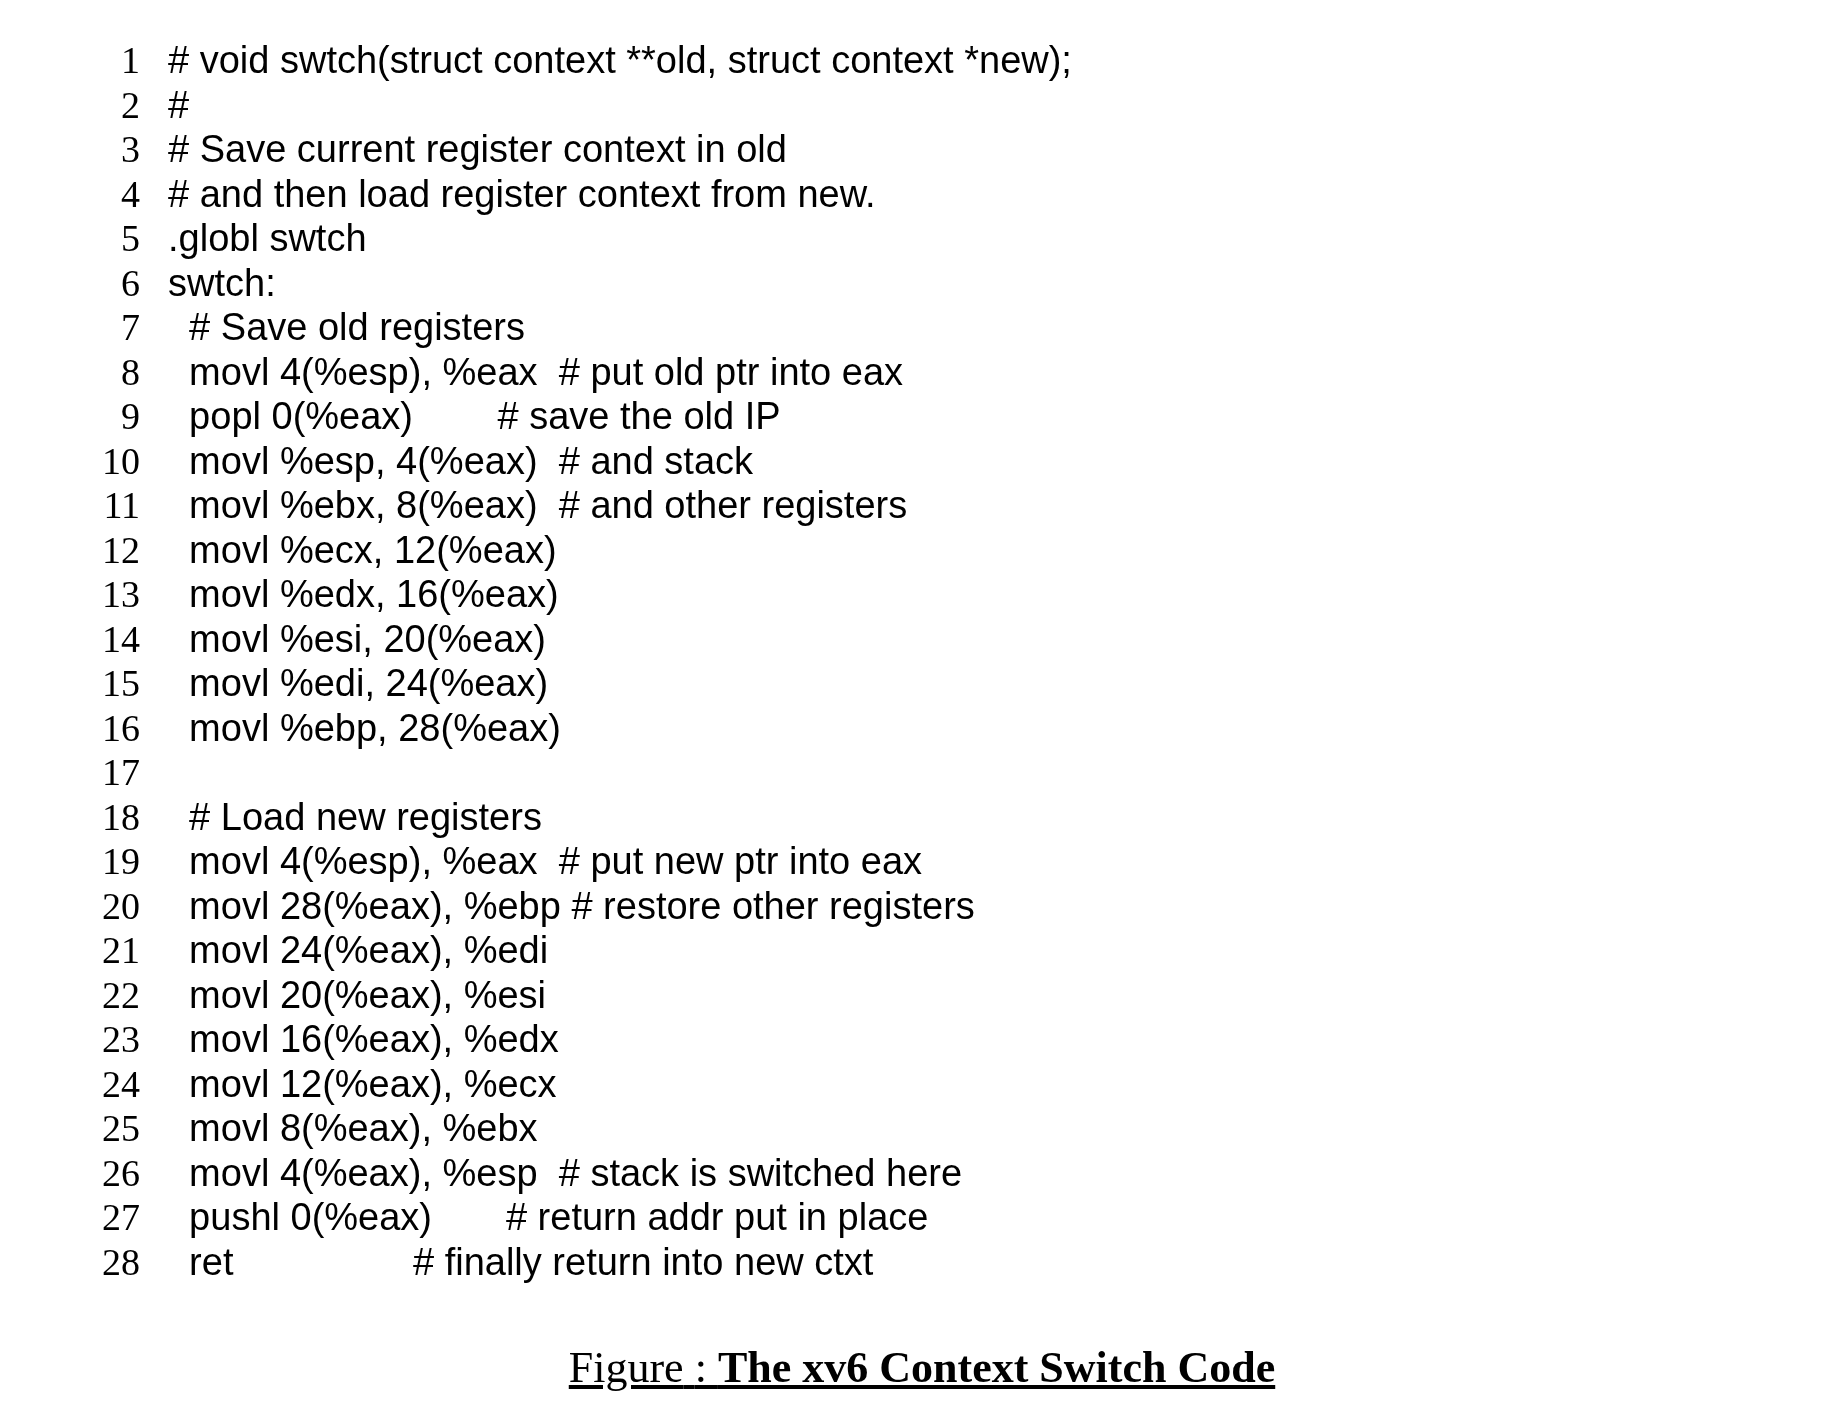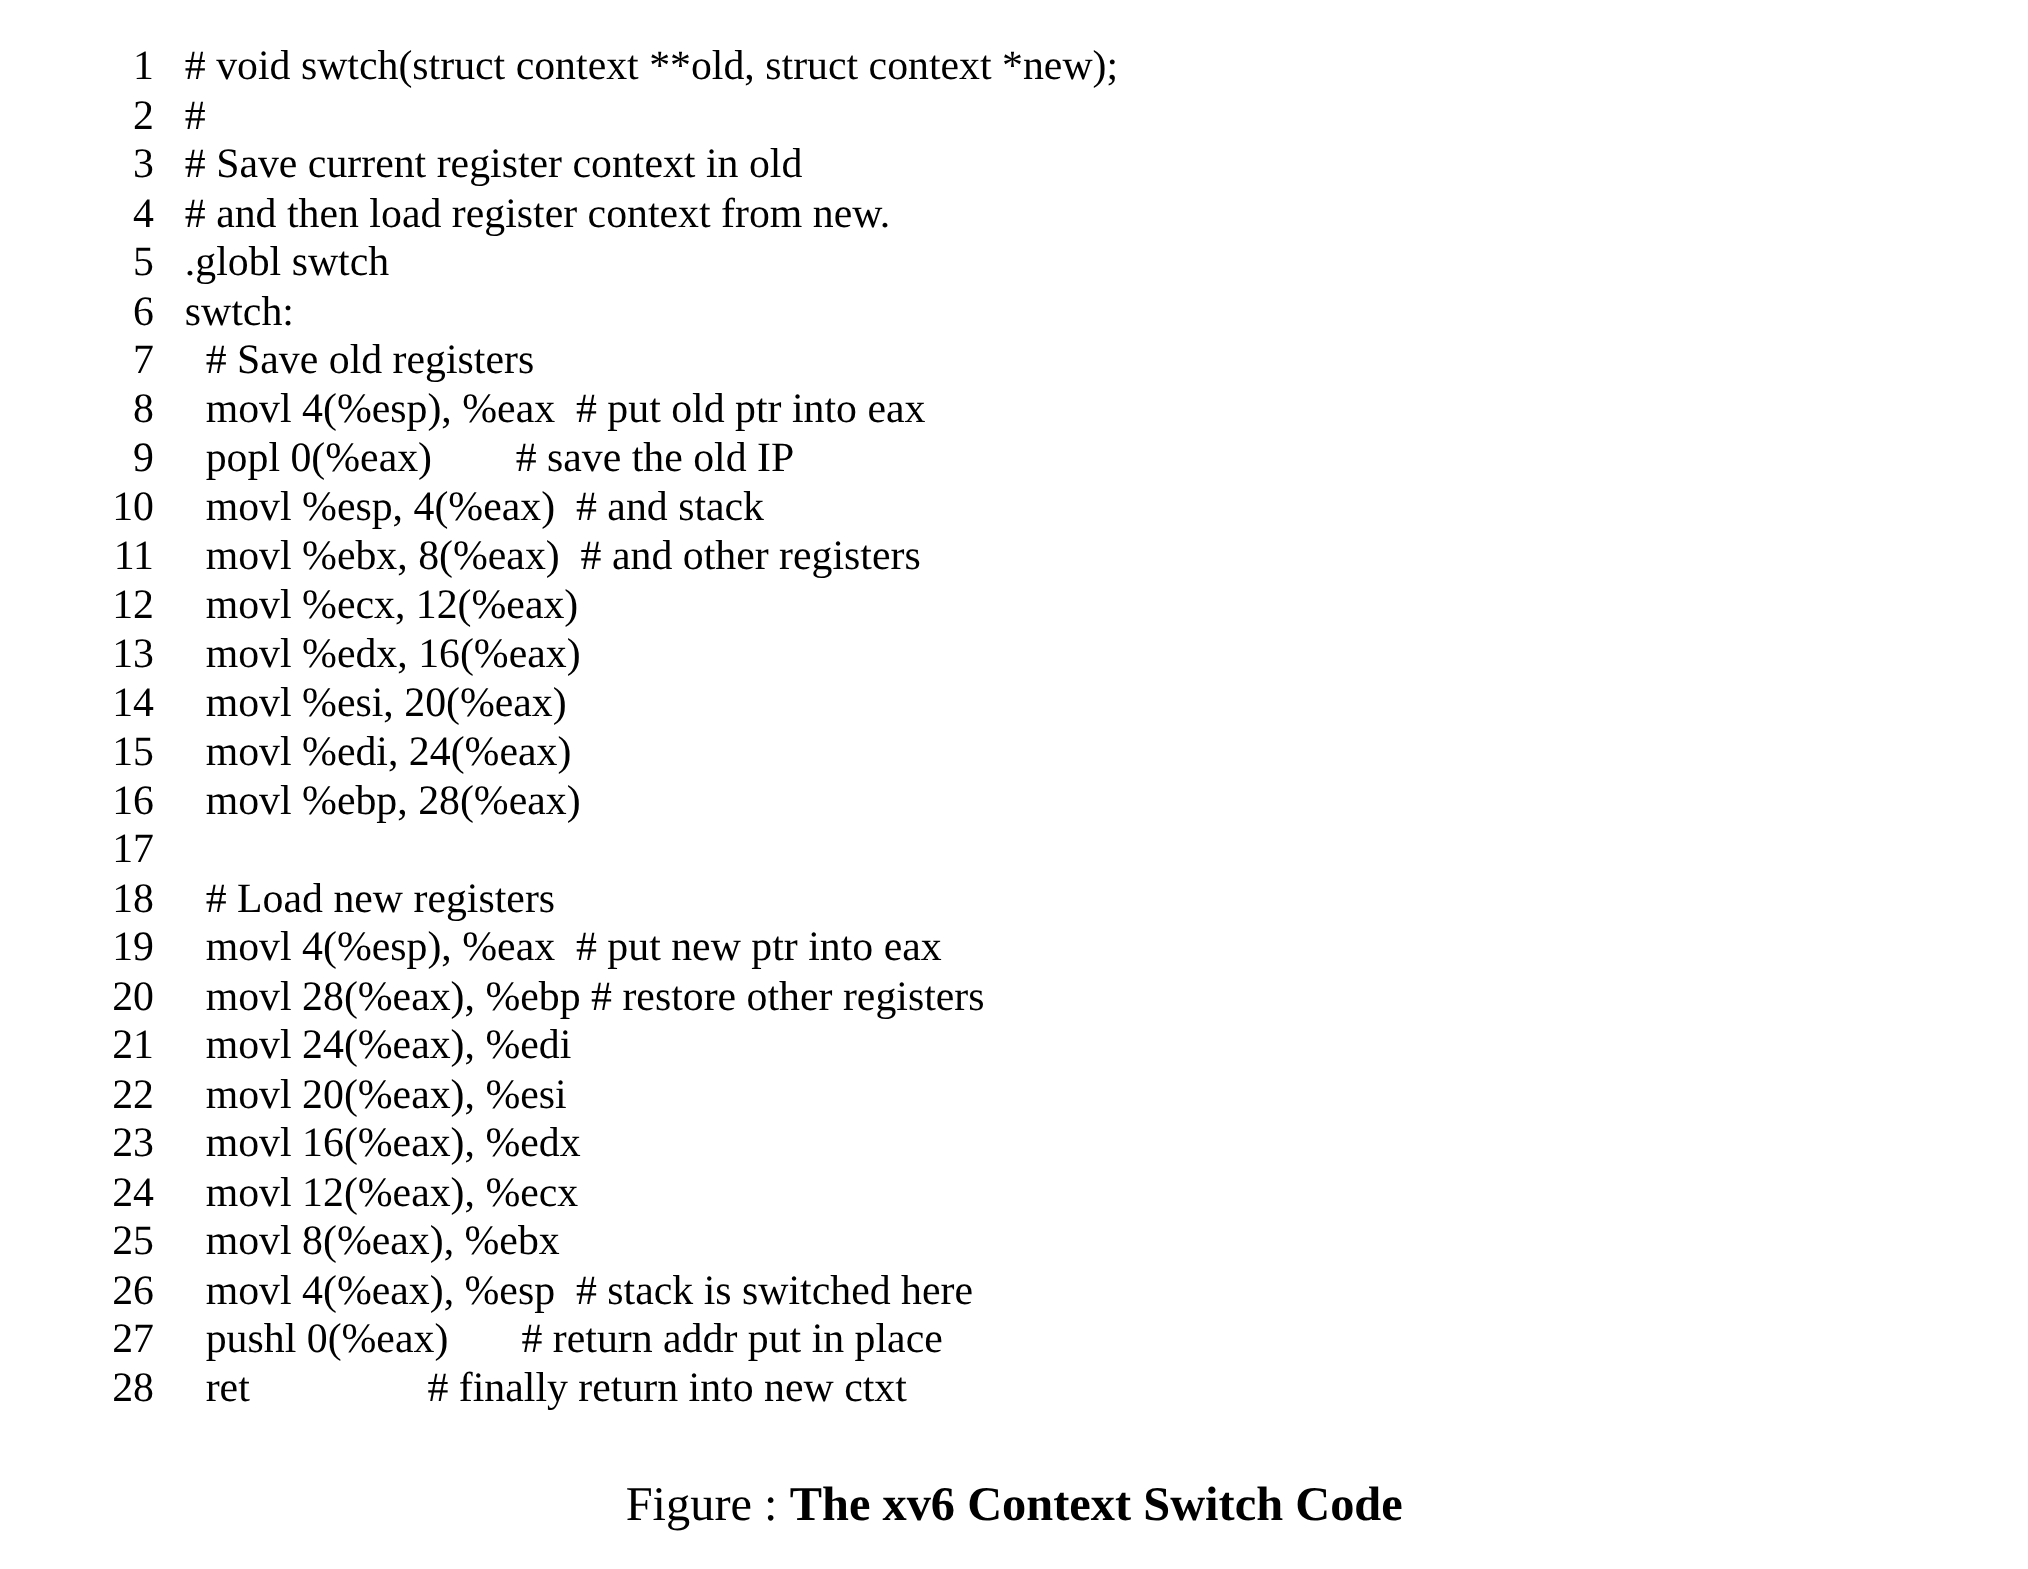--- a/index.html
+++ b/index.html
@@ -27,28 +27,29 @@
       white-space: pre;
       letter-spacing: 0;
     }
     .ln {
       font-family: Georgia, "Times New Roman", serif;
       text-align: right;
       padding-right: 0;
       color: #000000;
     }
     .code {
-      font-family: Liberation Serif, serif;
+      font-family: Liberation Sans, sans-serif;
     }
     .caption {
       margin-top: 58px;
       text-align: center;
       font-family: Georgia, "Times New Roman", serif;
       font-size: 44px;
       color: #000000;
+      text-decoration: underline;
     }
     .caption .fig {
       font-weight: 400;
     }
     .caption .title {
       font-weight: 700;
     }
   </style>
 </head>
 <body>

